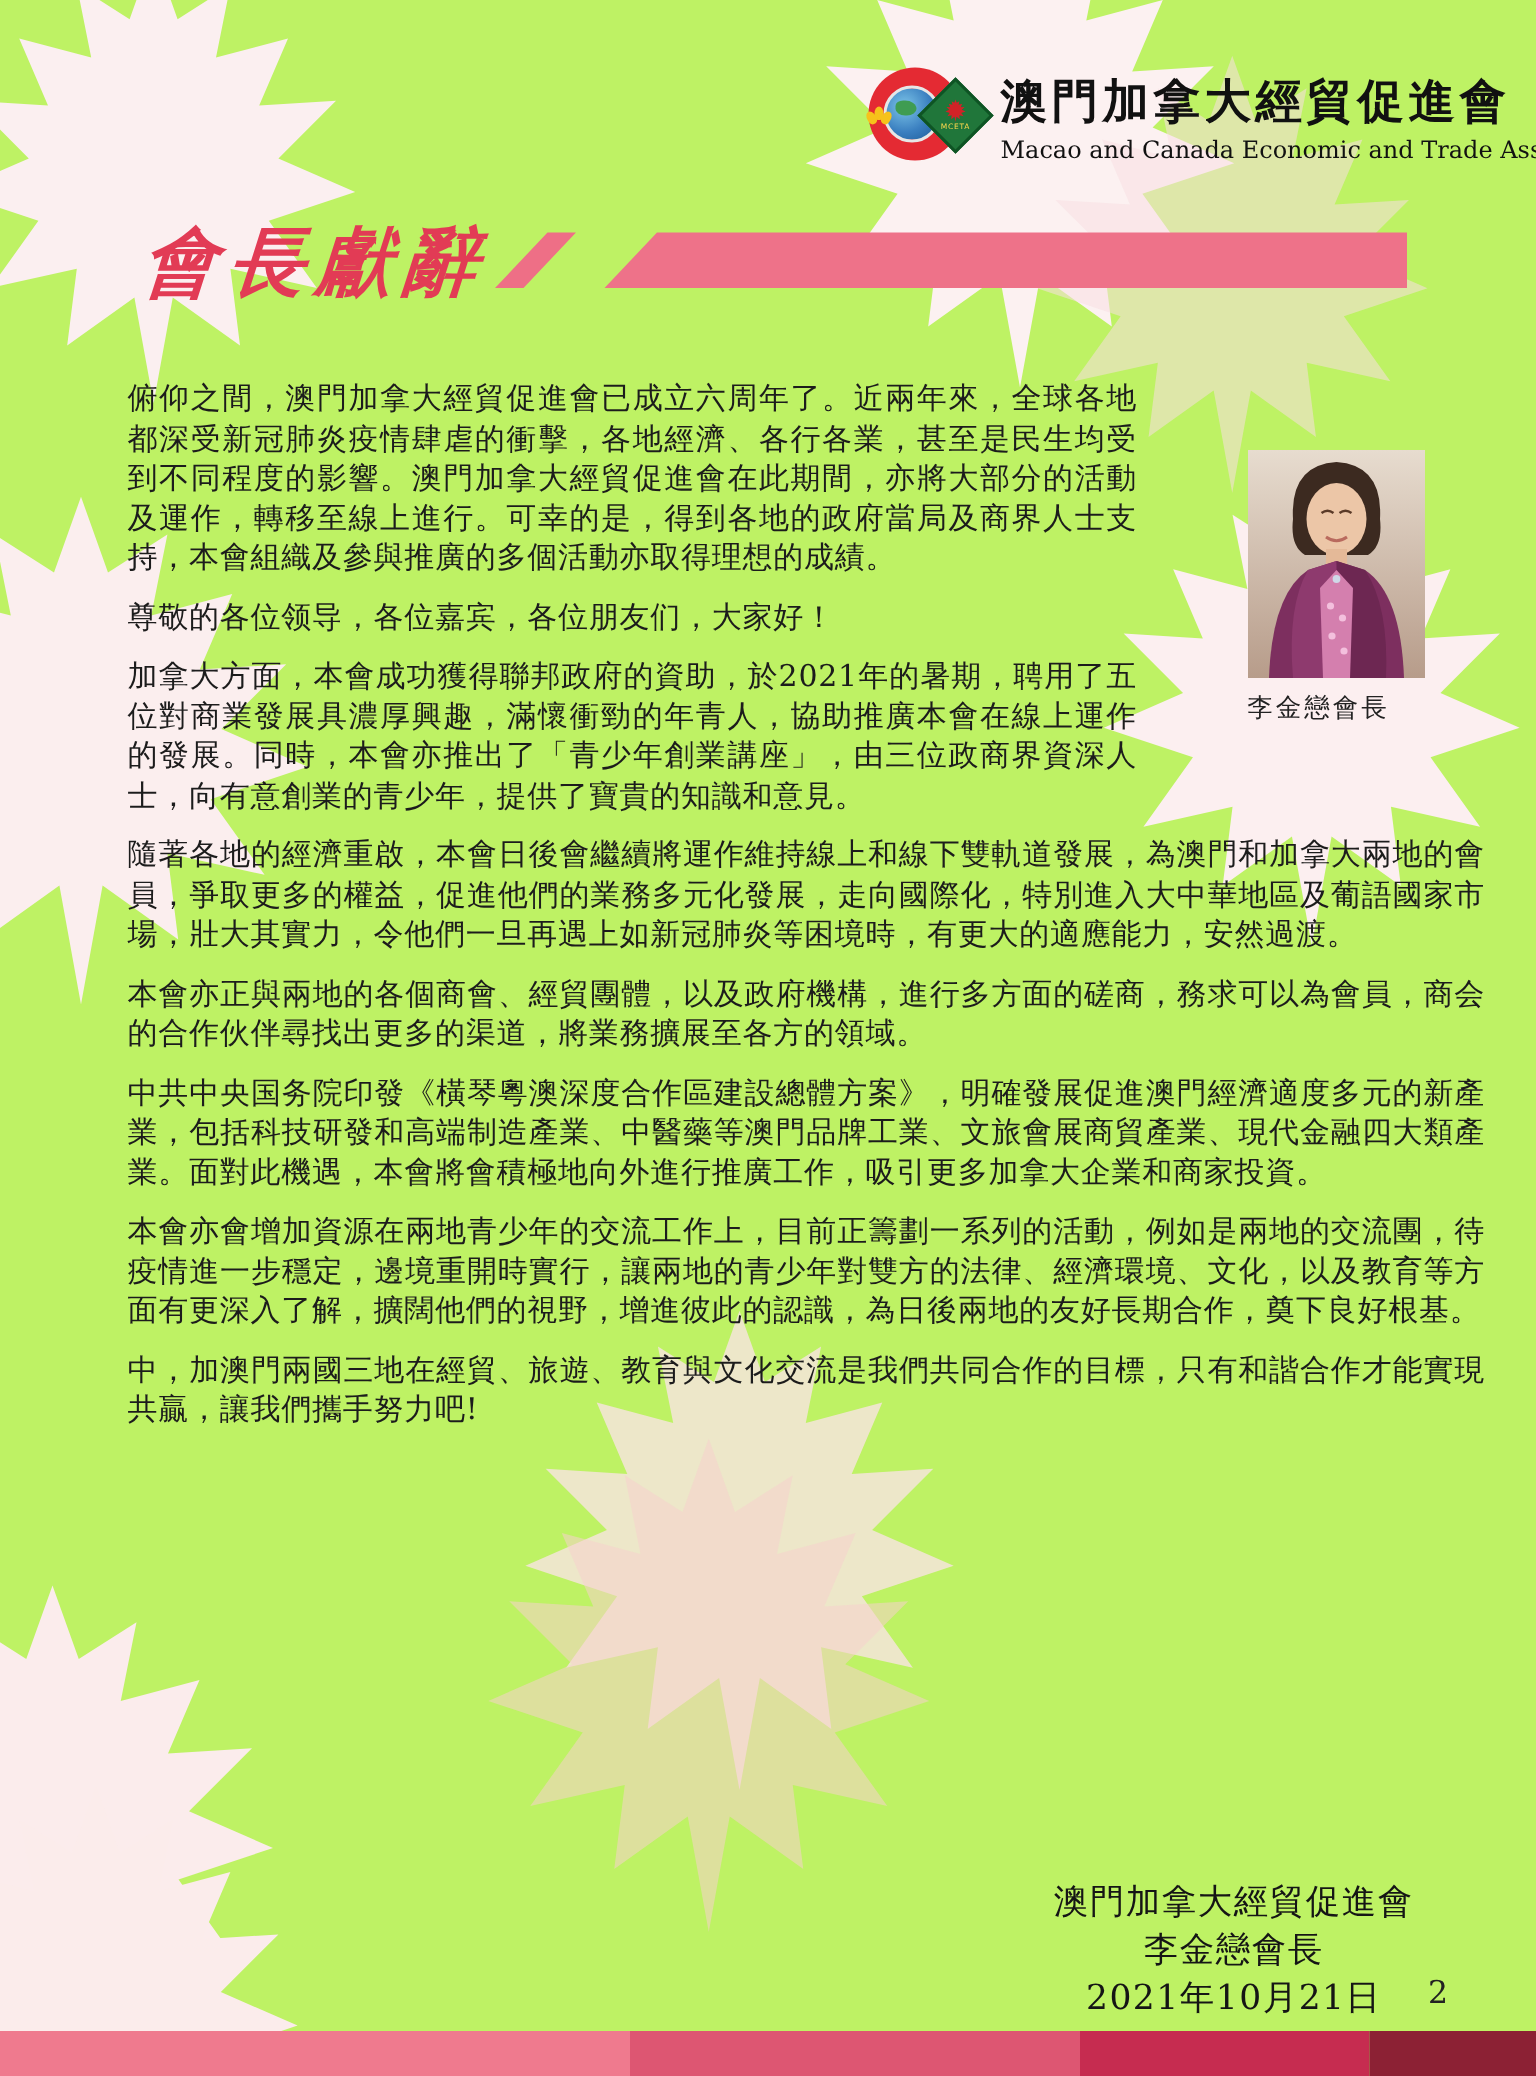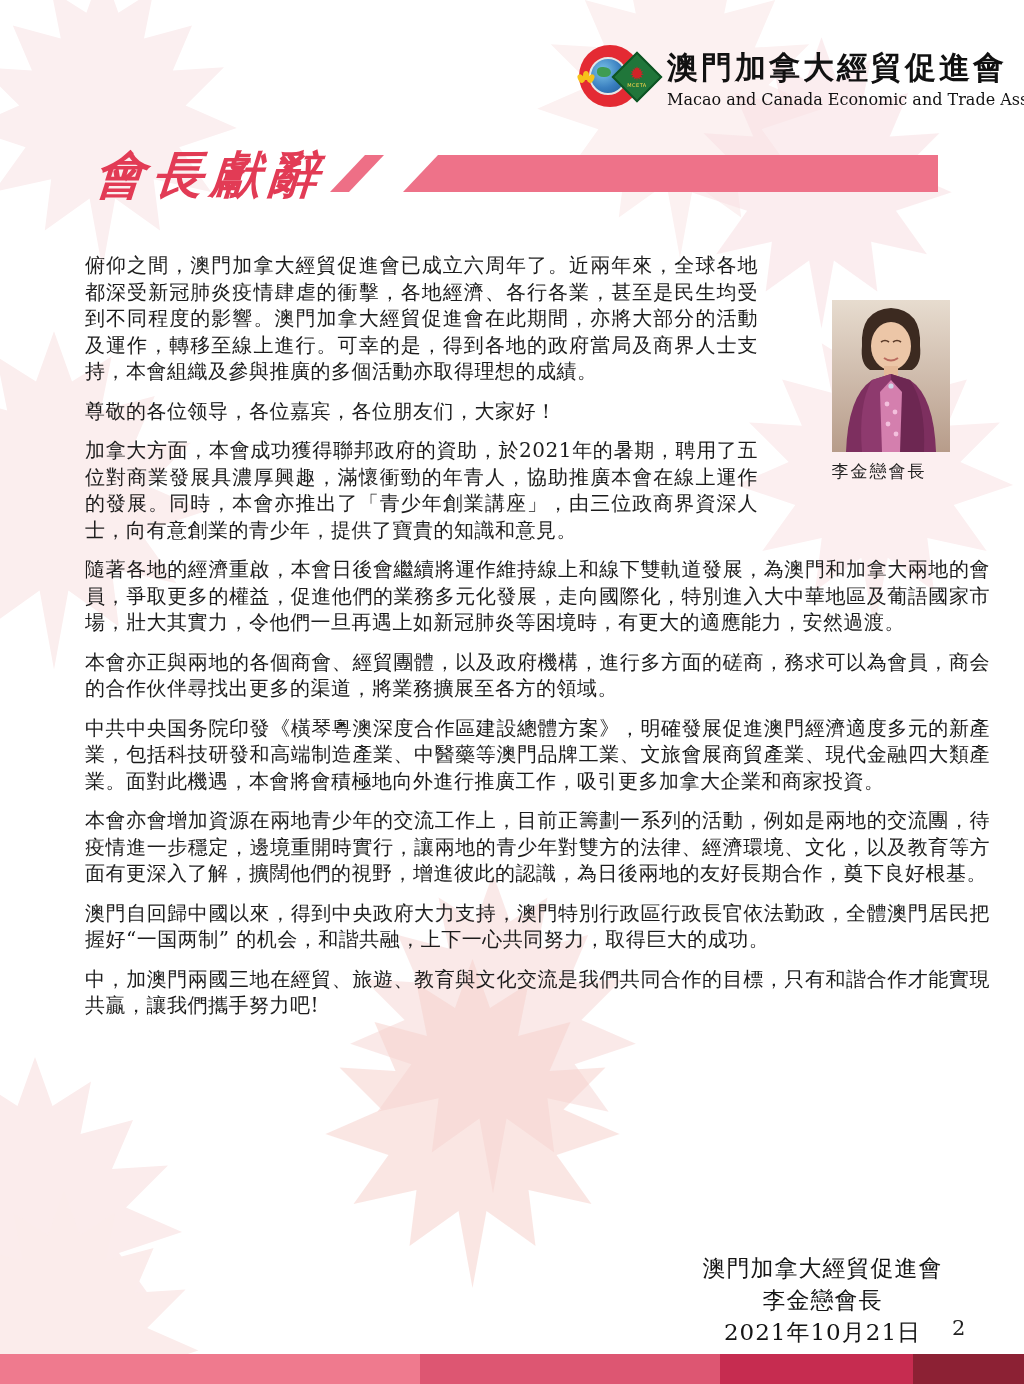--- a/index.html
+++ b/index.html
@@ -1,19 +1,19 @@
 <!DOCTYPE html>
 <html><head>
 <meta charset="utf-8">
 <style>
   * { margin:0; padding:0; box-sizing:border-box; }
   html,body { background:#888; }
   .page {
     position:relative; width:1024px; height:1384px;
-    margin:0 auto; background:#ffffff; overflow:hidden;
+    margin:0 auto; background:#bef264; overflow:hidden;
     font-family:"DejaVu Serif","Liberation Serif",serif;
     color:#1c1c1c;
   }
   .watermarks { position:absolute; inset:0; width:1024px; height:1384px; pointer-events:none; }
 
   
   .header { position:absolute; top:38px; left:575px; width:420px; height:80px; display:flex; align-items:center; }
   .logo { position:relative; width:86px; height:70px; flex:0 0 86px; }
   .logo-circle { position:absolute; left:4px; top:2px; width:62px; height:62px; border-radius:50%; background:#e42a33; }
   .logo-globe { position:absolute; left:14px; top:14px; width:38px; height:38px; border-radius:50%;
@@ -152,21 +152,20 @@
       <div class="photo-caption">李金戀會長</div>
     </aside>
 
     <p>俯仰之間，澳門加拿大經貿促進會已成立六周年了。近兩年來，全球各地都深受新冠肺炎疫情肆虐的衝擊，各地經濟、各行各業，甚至是民生均受到不同程度的影響。澳門加拿大經貿促進會在此期間，亦將大部分的活動及運作，轉移至線上進行。可幸的是，得到各地的政府當局及商界人士支持，本會組織及參與推廣的多個活動亦取得理想的成績。</p>
     <p>尊敬的各位领导，各位嘉宾，各位朋友们，大家好！</p>
     <p>加拿大方面，本會成功獲得聯邦政府的資助，於2021年的暑期，聘用了五位對商業發展具濃厚興趣，滿懷衝勁的年青人，協助推廣本會在線上運作的發展。同時，本會亦推出了「青少年創業講座」，由三位政商界資深人士，向有意創業的青少年，提供了寶貴的知識和意見。</p>
     <p>隨著各地的經濟重啟，本會日後會繼續將運作維持線上和線下雙軌道發展，為澳門和加拿大兩地的會員，爭取更多的權益，促進他們的業務多元化發展，走向國際化，特別進入大中華地區及葡語國家市場，壯大其實力，令他們一旦再遇上如新冠肺炎等困境時，有更大的適應能力，安然過渡。</p>
     <p>本會亦正與兩地的各個商會、經貿團體，以及政府機構，進行多方面的磋商，務求可以為會員，商会的合作伙伴尋找出更多的渠道，將業務擴展至各方的領域。</p>
     <p>中共中央国务院印發《橫琴粵澳深度合作區建設總體方案》，明確發展促進澳門經濟適度多元的新產業，包括科技研發和高端制造產業、中醫藥等澳門品牌工業、文旅會展商貿產業、現代金融四大類產業。面對此機遇，本會將會積極地向外進行推廣工作，吸引更多加拿大企業和商家投資。</p>
     <p>本會亦會增加資源在兩地青少年的交流工作上，目前正籌劃一系列的活動，例如是兩地的交流團，待疫情進一步穩定，邊境重開時實行，讓兩地的青少年對雙方的法律、經濟環境、文化，以及教育等方面有更深入了解，擴闊他們的視野，增進彼此的認識，為日後兩地的友好長期合作，奠下良好根基。</p>
-    <p>澳門自回歸中國以來，得到中央政府大力支持，澳門特別行政區行政長官依法勤政，全體澳門居民把握好“一国两制” 的机会，和諧共融，上下一心共同努力，取得巨大的成功。</p>
     <p>中，加澳門兩國三地在經貿、旅遊、教育與文化交流是我們共同合作的目標，只有和諧合作才能實現共贏，讓我們攜手努力吧!</p>
   </main>
 
   <div class="signature">
     <p>澳門加拿大經貿促進會</p>
     <p>李金戀會長</p>
     <p>2021年10月21日</p>
   </div>
 
   <div class="page-number">2</div>

